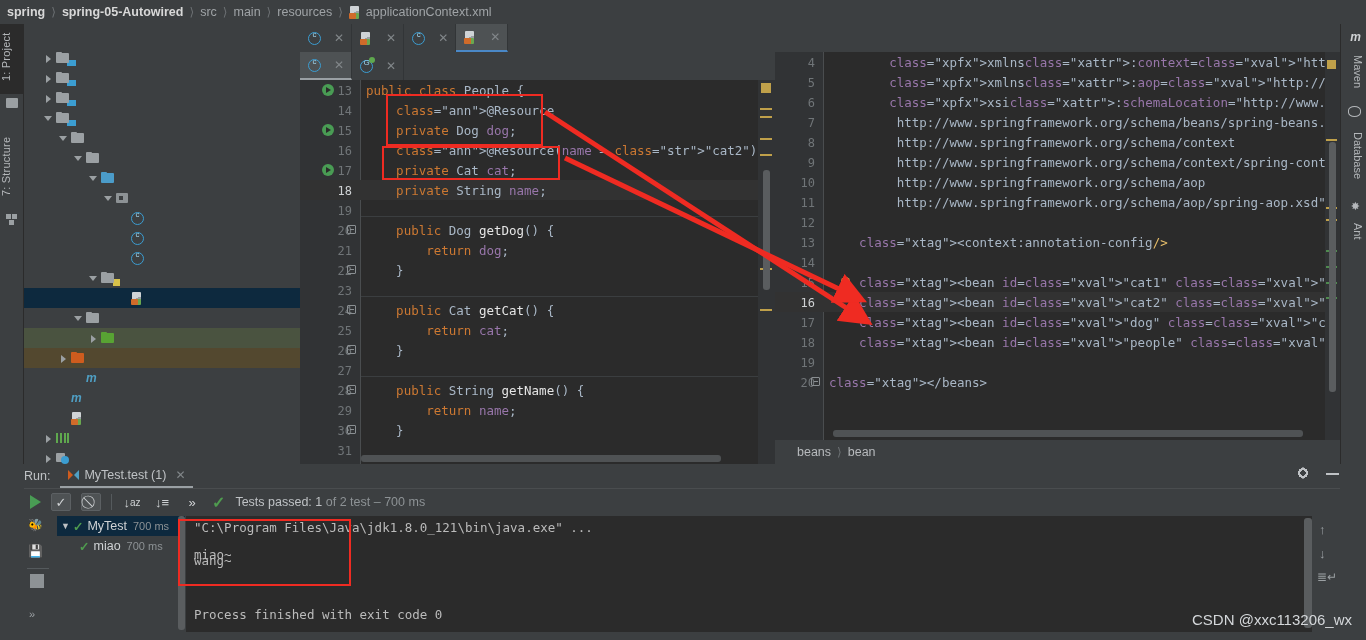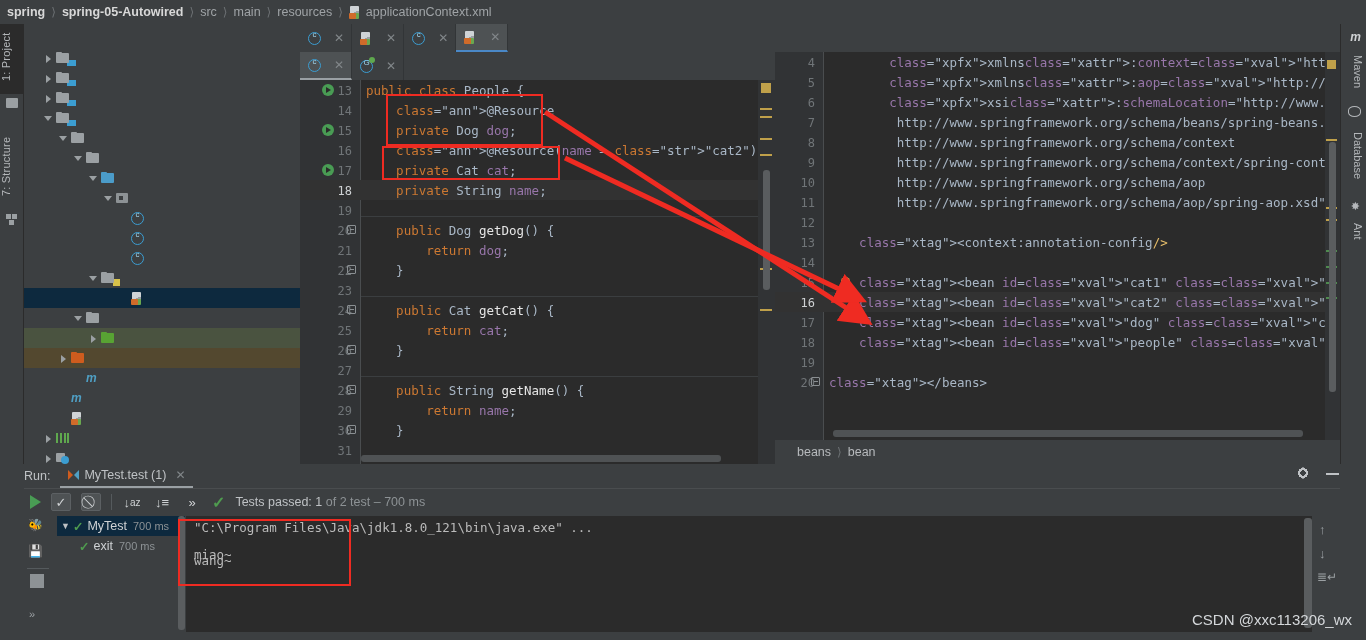--- a/index.html
+++ b/index.html
@@ -543,29 +543,30 @@
 
     <div class="treecol">
       <div class="trow sel">
         <span style="color:#bfc2c5;font-size:9px;margin-right:3px;">▼</span>
         <span class="chk" style="margin-right:4px;">✓</span>
         <span>MyTest</span>
         <span class="ms">700 ms</span>
       </div>
       <div class="trow" style="padding-left:22px;">
         <span class="chk" style="margin-right:4px;">✓</span>
-        <span>exit</span>
+        <span>miao</span>
         <span class="ms">700 ms</span>
       </div>
     </div>
 
     <div class="console">
       <div class="cline" style="left:8px; top:4px;">"C:\Program Files\Java\jdk1.8.0_121\bin\java.exe" ...</div>
       <div class="cline" style="left:8px; top:31px;">miao~</div>
       <div class="cline" style="left:8px; top:37px;">wang~</div>
+      <div class="cline" style="left:8px; top:91px;">Process finished with exit code 0</div>
     </div>
 
     <div style="position:absolute;right:26px;top:52px;width:28px;bottom:8px;">
       <div style="position:absolute;left:7px;top:6px;color:#9ba0a3;font-size:13px;">↑</div>
       <div style="position:absolute;left:7px;top:30px;color:#9ba0a3;font-size:13px;">↓</div>
       <div style="position:absolute;left:5px;top:54px;color:#9ba0a3;font-size:12px;">≣↵</div>
     </div>
 
     <div style="position:absolute;left:178px;top:52px;width:7px;bottom:10px;background:#5a5d5f;border-radius:3px;"></div>
     <div style="position:absolute;right:54px;top:54px;width:8px;height:110px;background:#5a5d5f;border-radius:3px;"></div>

